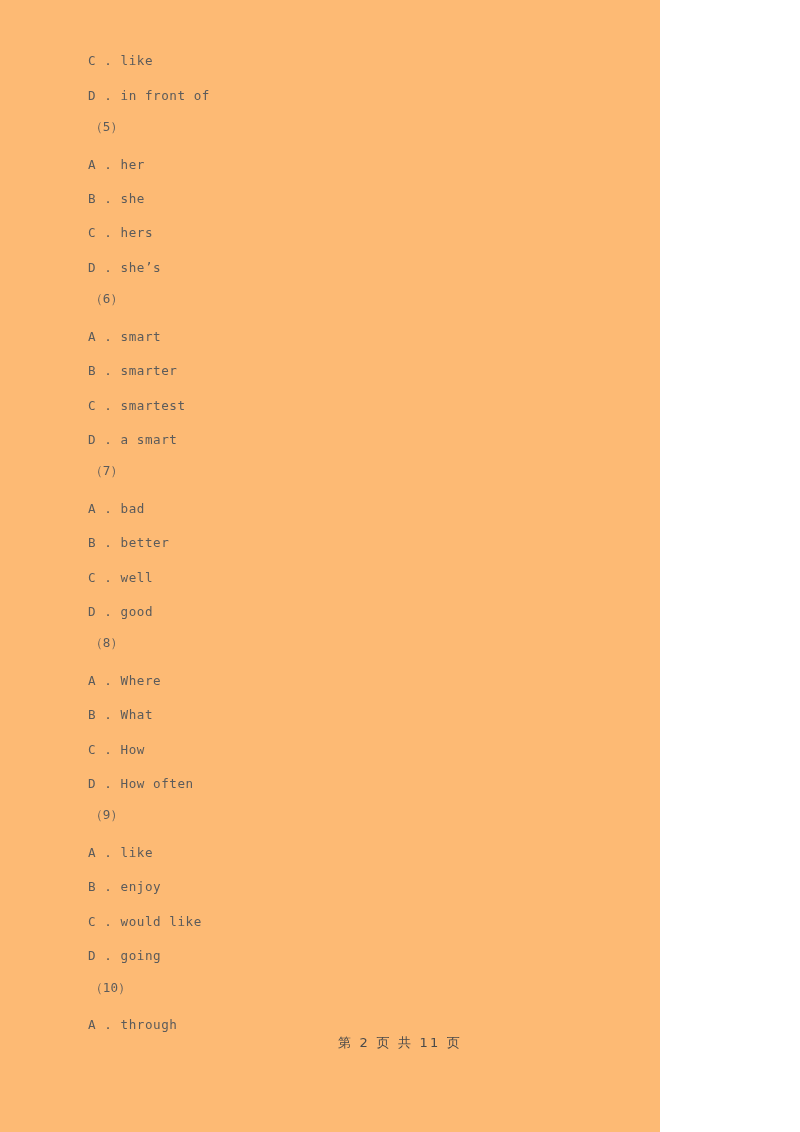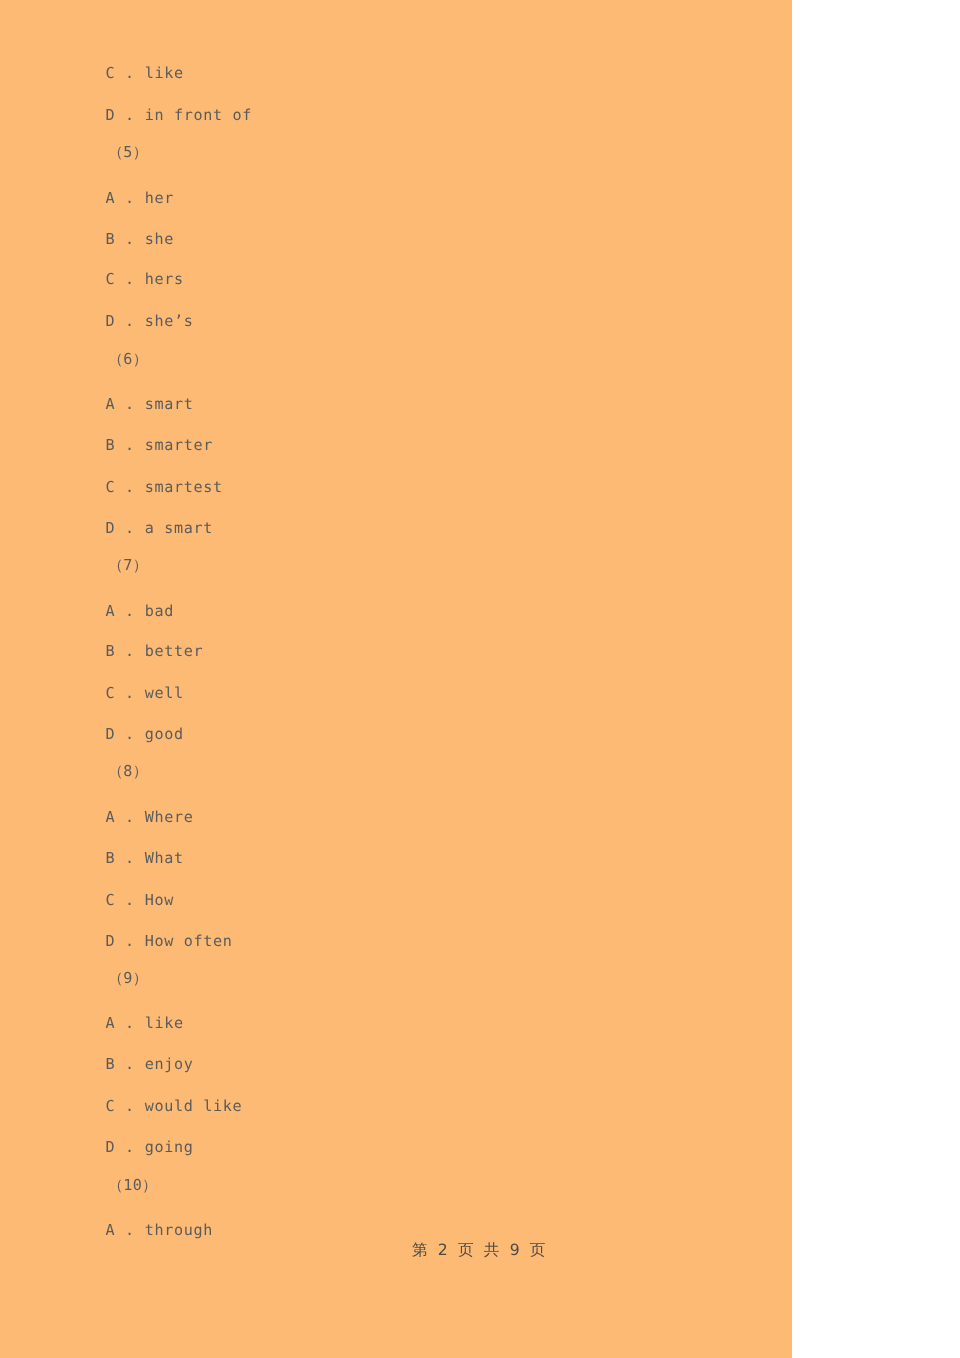--- a/index.html
+++ b/index.html
@@ -93,14 +93,14 @@
       <div class="line option" style="top: 739px;">C . How</div>
       <div class="line option" style="top: 773px;">D . How often</div>
       <div class="line qnum" style="top: 804px;">（9）</div>
       <div class="line option" style="top: 842px;">A . like</div>
       <div class="line option" style="top: 876px;">B . enjoy</div>
       <div class="line option" style="top: 911px;">C . would like</div>
       <div class="line option" style="top: 945px;">D . going</div>
       <div class="line qnum" style="top: 977px;">（10）</div>
       <div class="line option" style="top: 1014px;">A . through</div>
     </div>
-  <div class="footer">第 2 页 共 9 页</div>
+  <div class="footer">第 2 页 共 11 页</div>
 </div>
 
 </body></html>

